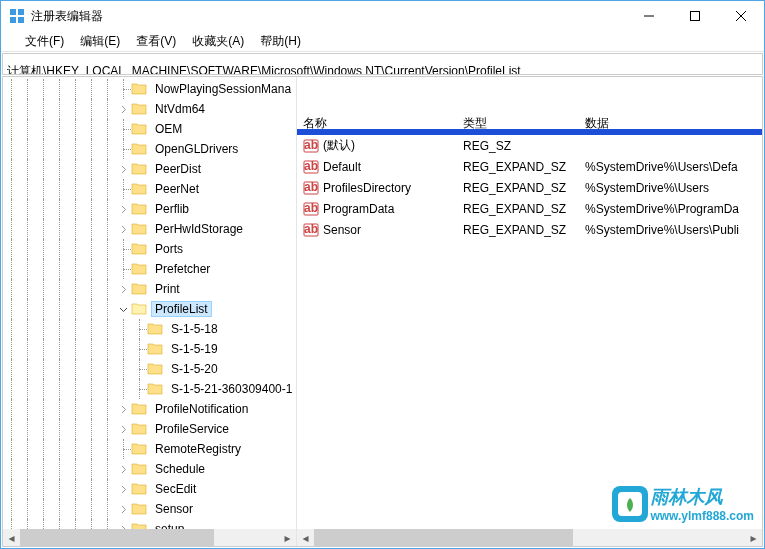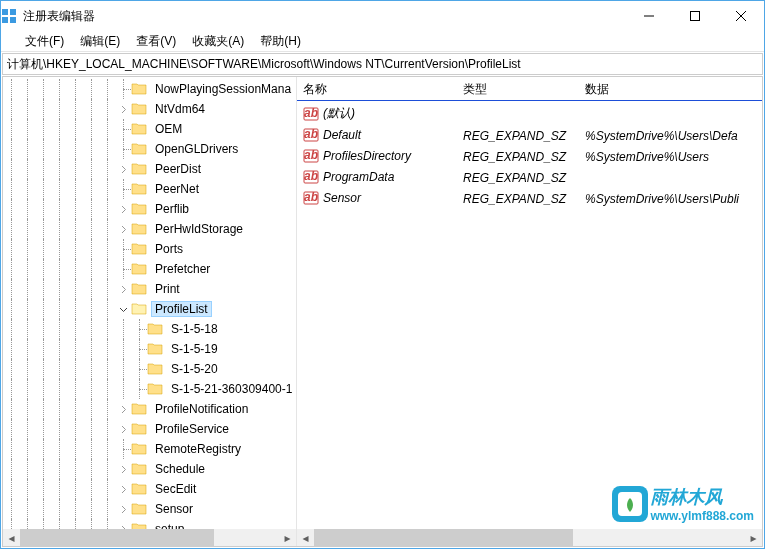--- a/index.html
+++ b/index.html
@@ -1,44 +1,44 @@
 <!DOCTYPE html>
 <html><head>
 <meta charset="utf-8">
 <style>
 * { margin: 0; padding: 0; box-sizing: border-box; font-family: "Microsoft YaHei", "Segoe UI", sans-serif; font-size: 12px; }
 body { background: #fff; width: 765px; height: 549px; border: 1px solid #4ea6e6; position: relative; overflow: hidden; }
-.titlebar { height: 30px; display: flex; align-items: center; background: #fff; }
+.titlebar { height: 30px; display: flex; align-items: center; padding-left: 8px; background: #fff; }
 .titlebar-icon { width: 16px; height: 16px; margin-right: 6px; }
 .titlebar-icon svg { width: 16px; height: 16px; }
 .title-text { flex: 1; color: #000; }
 .win-controls { display: flex; height: 100%; }
 .win-btn { width: 46px; height: 100%; display: flex; align-items: center; justify-content: center; color: #555; }
 .menubar { height: 21px; display: flex; align-items: center; padding-left: 16px; background: #fff; border-bottom: 1px solid #e5e5e5; }
 .menu-item { padding: 1px 8px; color: #000; }
-.addressbar { height: 22px; border: 1px solid #ccc; margin: 1px; padding: 2px 4px; color: #000; background: #fff; white-space: nowrap; overflow: hidden; }
+.addressbar { height: 22px; border: 1px solid #ccc; margin: 1px; padding: 9px 4px; color: #000; background: #fff; white-space: nowrap; overflow: hidden; }
 .main { display: flex; height: calc(100% - 76px); border: 1px solid #ccc; margin: 1px; position: relative; }
 .tree-pane { width: 294px; overflow: hidden; border-right: 1px solid #e5e5e5; position: relative; }
 .tree-content { padding-top: 2px; text-align: right; }
 .tree-row { display: flex; align-items: center; height: 20px; white-space: nowrap; cursor: default; }
 .tree-row.selected .tree-label { background: #cce8ff; border: 1px solid #99d1ff; padding: 0 3px; }
 .tree-indent { display: inline-block; width: 16px; height: 20px; position: relative; flex-shrink: 0; }
 .tree-line-v { position: absolute; left: 8px; top: 0; bottom: 0; border-left: 1px dotted #999; }
 .tree-line-h { position: absolute; left: 8px; top: 10px; width: 8px; border-top: 1px dotted #999; }
 .tree-toggle { width: 16px; height: 20px; display: inline-flex; align-items: center; justify-content: center; color: #555; flex-shrink: 0; }
 .folder-icon { width: 16px; height: 16px; margin-right: 4px; flex-shrink: 0; }
 .tree-label { padding: 0 4px; color: #000; }
 .list-pane { flex: 1; overflow: hidden; position: relative; }
-.list-header { display: flex; height: 24px; border-bottom: 1px solid #1d4ed8; background: #fff; }
+.list-header { display: flex; height: 24px; border-bottom: 6px solid #1d4ed8; background: #fff; margin-top: 34px; }
 .list-col { padding: 4px 6px; color: #000; border-right: 1px solid transparent; }
 .list-col.c1 { width: 160px; }
 .list-col.c2 { width: 122px; }
 .list-col.c3 { flex: 1; }
 .list-body { }
-.list-row { display: flex; height: 21px; align-items: flex-end; font-style: italic; }
+.list-row { display: flex; height: 21px; align-items: center; }
 .list-cell { padding: 0 6px; color: #000; white-space: nowrap; overflow: hidden; display: flex; align-items: center; }
 .list-cell.c1 { width: 160px; }
 .list-cell.c2 { width: 122px; }
 .list-cell.c3 { flex: 1; }
 .val-icon { width: 16px; height: 16px; margin-right: 4px; flex-shrink: 0; }
 .scroll-h { position: absolute; bottom: 0; left: 0; right: 0; height: 17px; background: #f0f0f0; display: flex; }
 .scroll-arrow { width: 17px; height: 17px; display: flex; align-items: center; justify-content: center; background: #f0f0f0; color: #606060; }
 .scroll-track { flex: 1; position: relative; background: #f0f0f0; }
 .scroll-thumb { position: absolute; height: 100%; background: #cdcdcd; }
 .watermark { position: absolute; right: 8px; bottom: 22px; display: flex; align-items: center; }
@@ -847,20 +847,21 @@
     </div>
     <div class="list-body" id="list-body">
         <div class="list-row">
           <div class="list-cell c1">
             <span class="val-icon"><svg viewBox="0 0 16 16">
                 <rect x="1" y="2" width="14" height="12" rx="1" fill="#fff" stroke="#c44" stroke-width="1"></rect>
                 <text x="8" y="11" text-anchor="middle" font-size="8" font-weight="bold" fill="#c44">ab</text>
               </svg></span>
             <span>(默认)</span>
           </div>
+          <div class="list-cell c2">REG_SZ</div>
         </div>
         <div class="list-row">
           <div class="list-cell c1">
             <span class="val-icon"><svg viewBox="0 0 16 16">
                 <rect x="1" y="2" width="14" height="12" rx="1" fill="#fff" stroke="#c44" stroke-width="1"></rect>
                 <text x="8" y="11" text-anchor="middle" font-size="8" font-weight="bold" fill="#c44">ab</text>
               </svg></span>
             <span>Default</span>
           </div>
           <div class="list-cell c2">REG_EXPAND_SZ</div>
@@ -879,20 +880,21 @@
         </div>
         <div class="list-row">
           <div class="list-cell c1">
             <span class="val-icon"><svg viewBox="0 0 16 16">
                 <rect x="1" y="2" width="14" height="12" rx="1" fill="#fff" stroke="#c44" stroke-width="1"></rect>
                 <text x="8" y="11" text-anchor="middle" font-size="8" font-weight="bold" fill="#c44">ab</text>
               </svg></span>
             <span>ProgramData</span>
           </div>
           <div class="list-cell c2">REG_EXPAND_SZ</div>
+          <div class="list-cell c3">%SystemDrive%\ProgramDa</div>
         </div>
         <div class="list-row">
           <div class="list-cell c1">
             <span class="val-icon"><svg viewBox="0 0 16 16">
                 <rect x="1" y="2" width="14" height="12" rx="1" fill="#fff" stroke="#c44" stroke-width="1"></rect>
                 <text x="8" y="11" text-anchor="middle" font-size="8" font-weight="bold" fill="#c44">ab</text>
               </svg></span>
             <span>Sensor</span>
           </div>
           <div class="list-cell c2">REG_EXPAND_SZ</div>

